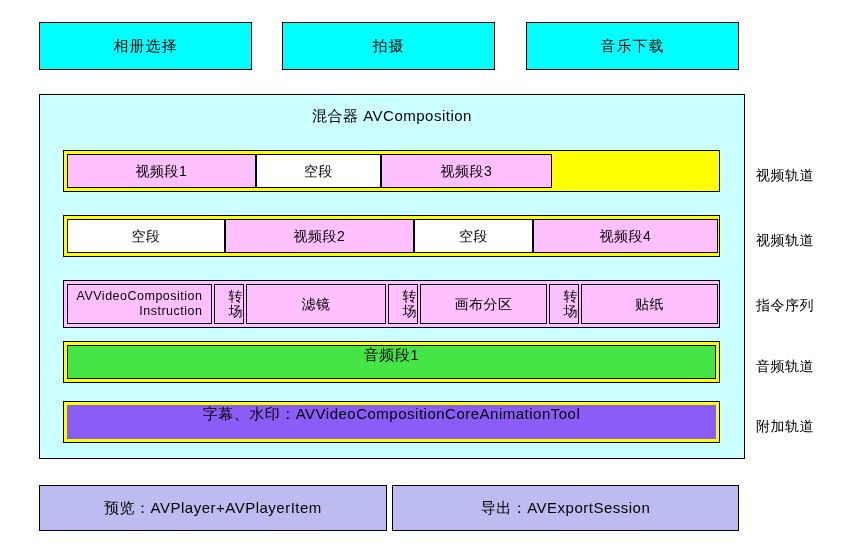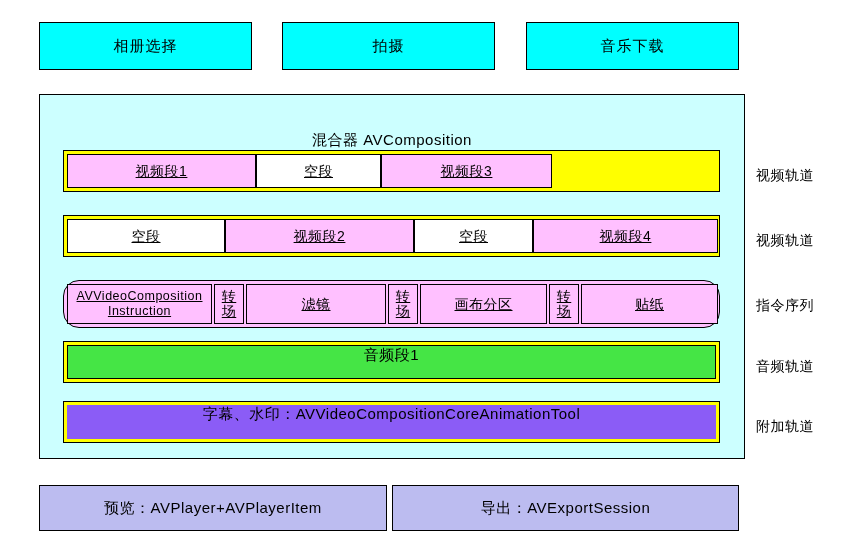--- a/index.html
+++ b/index.html
@@ -60,21 +60,20 @@
     box-sizing: border-box;
   }
   .comp-title {
     position: absolute;
     left: 0;
     top: 12px;
     width: 100%;
     text-align: center;
     font-size: 15px;
     letter-spacing: 0.5px;
-    margin-top: 24px;
   }
 
   
   .track {
     position: absolute;
     left: 23px;
     width: 657px;
     height: 42px;
     background: #ffff00;
     border: 1.5px solid #000000;
@@ -97,23 +96,22 @@
     position: absolute;
     top: 0;
     height: 100%;
     border: 1.5px solid #000000;
     box-sizing: border-box;
     display: flex;
     align-items: center;
     justify-content: center;
     font-size: 14px;
     letter-spacing: 0.5px;
-    text-align: center;
+    text-align: right;
     line-height: 1.15;
-    text-decoration: underline;
   }
   .seg.pink  { background: #ffc0ff; }
   .seg.white { background: #ffffff; }
   .seg.yellow{ background: #ffff00; border: none; }
 
   .seg.small { font-size: 12.5px; }
 
   
   .seg.vert {
     font-size: 14px;
@@ -238,21 +236,21 @@
         </div>
         <div class="seg white" style="left:347px; width:119px;">
           <span>空段</span>
         </div>
         <div class="seg pink" style="left:466px; width:185px;">
           <span>视频段4</span>
         </div>
       </div>
     </div>
 
-    <div class="track t2" style="background:#ffc0ff;border-radius:16px;">
+    <div class="track t2" style="background:#ffc0ff;">
       <div class="track-inner">
         <div class="seg pink small" style="left:0px;   width:145px;">
           <span>
             <span class="two-line">AVVideoComposition</span>
             <span class="two-line">Instruction</span>
           </span>
         </div>
         <div class="seg pink vert" style="left:147px; width:30px;">
           <span class="vtext">
               <span><span>转</span><span>场</span></span>

